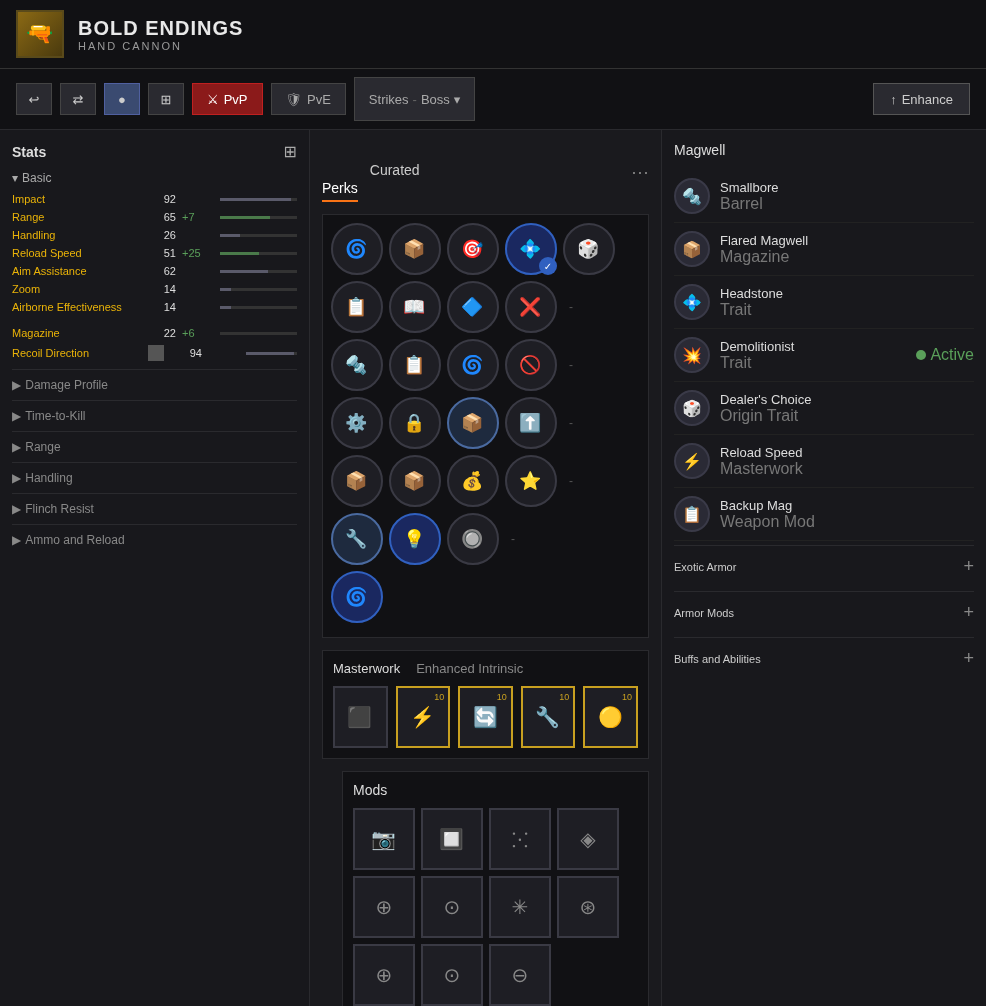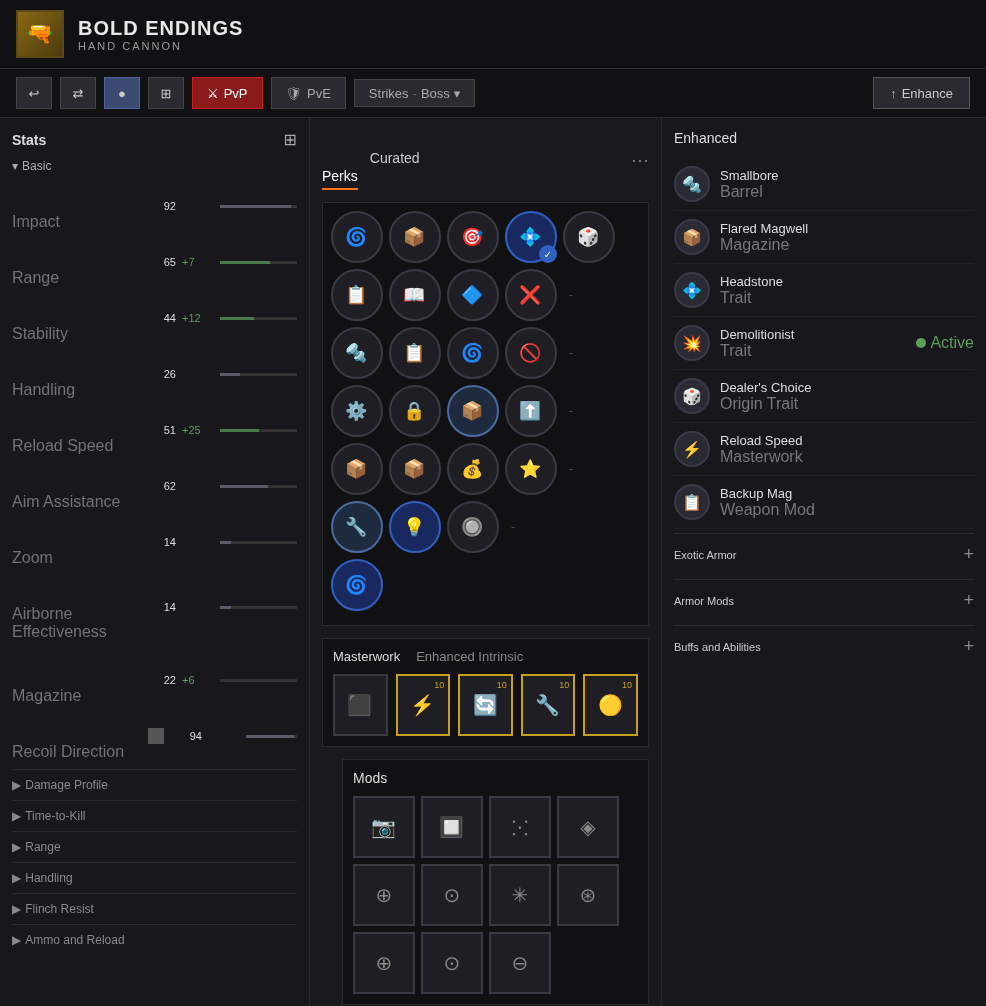--- a/index.html
+++ b/index.html
@@ -84,21 +84,21 @@
       display: flex; align-items: center; gap: 5px;
       height: 32px;
     }
     .strike-boss {
       background: #2a2a30;
       border: 1px solid #444;
       color: #aaa;
       padding: 5px 14px;
       cursor: pointer;
       font-size: 13px;
-      height: 28px;
+      height: 44px;
       display: flex; align-items: center; gap: 4px;
     }
     .enhance-btn {
       background: #2a2a30;
       border: 1px solid #555;
       color: #ccc;
       padding: 5px 16px;
       cursor: pointer;
       font-size: 13px;
       height: 32px;
@@ -139,21 +139,21 @@
       align-items: center;
       gap: 4px;
       cursor: pointer;
     }
     .stat-row {
       display: flex;
       align-items: center;
       margin-bottom: 6px;
       gap: 6px;
     }
-    .stat-name { width: 130px; color: #737373; font-size: 16px; margin-top: 32px; }
+    .stat-name { width: 130px; color: #eab308; font-size: 11px; }
     .stat-value { width: 28px; text-align: right; color: #ddd; font-size: 11px; }
     .stat-modifier { width: 32px; color: #5a9f5a; font-size: 11px; }
     .stat-bar-container {
       flex: 1;
       height: 3px;
       background: #333;
       position: relative;
     }
     .stat-bar {
       height: 3px;
@@ -441,28 +441,20 @@
 
       <div class="stat-row">
         <span class="stat-name">Range</span>
         <span class="stat-value">65</span>
         <span class="stat-modifier" style="color:#5a9f5a">+7</span>
         <div class="stat-bar-container">
           <div class="stat-bar" style="width:65%"></div>
         </div>
       </div>
 
-      <div class="stat-row">
-        <span class="stat-name">Stability</span>
-        <span class="stat-value">44</span>
-        <span class="stat-modifier" style="color:#5a9f5a">+12</span>
-        <div class="stat-bar-container">
-          <div class="stat-bar" style="width:44%"></div>
-        </div>
-      </div>
 
       <div class="stat-row">
         <span class="stat-name">Handling</span>
         <span class="stat-value">26</span>
         <span class="stat-modifier"></span>
         <div class="stat-bar-container">
           <div class="stat-bar no-bonus" style="width:26%"></div>
         </div>
       </div>
 
@@ -651,21 +643,21 @@
         <div class="mod-item">✳</div>
         <div class="mod-item">⊛</div>
         <div class="mod-item">⊕</div>
         <div class="mod-item">⊙</div>
         <div class="mod-item">⊖</div>
       </div>
     </div>
   </div>
 
   <div class="effects-panel">
-    <div class="effects-title">Enhanced</div>
+    <div class="effects-title">Magwell</div>
 
     <div class="effect-item">
       <div class="effect-icon">🔩</div>
       <div class="effect-info">
         <div class="effect-name">Smallbore</div>
         <div class="effect-type">Barrel</div>
       </div>
     </div>
 
     <div class="effect-item">

